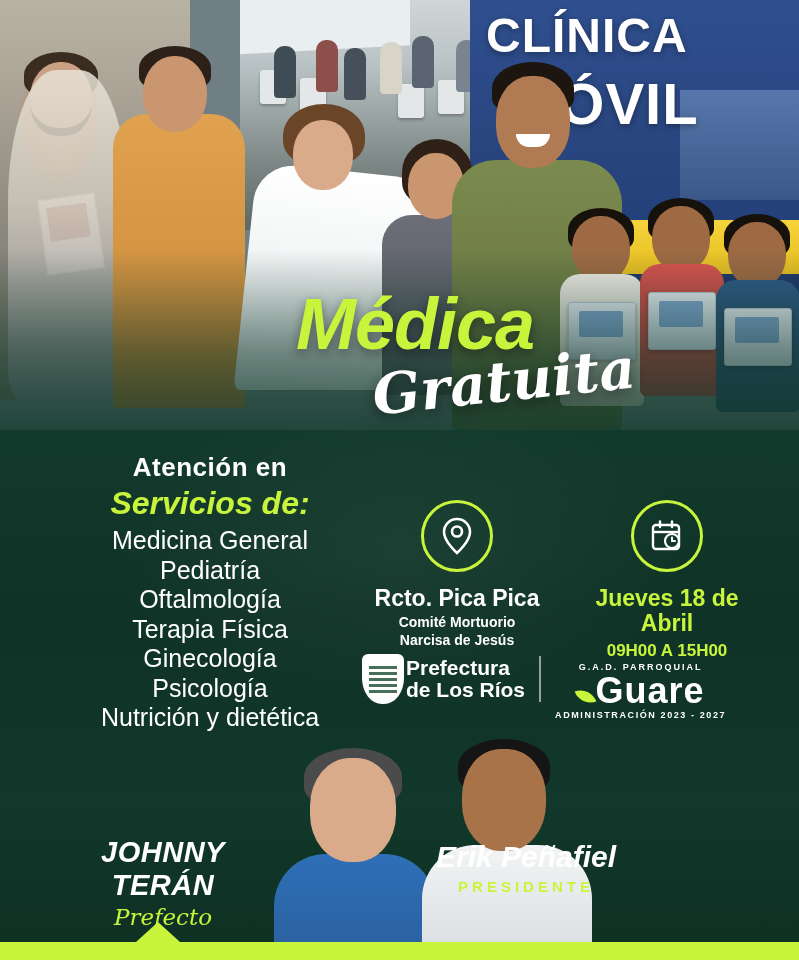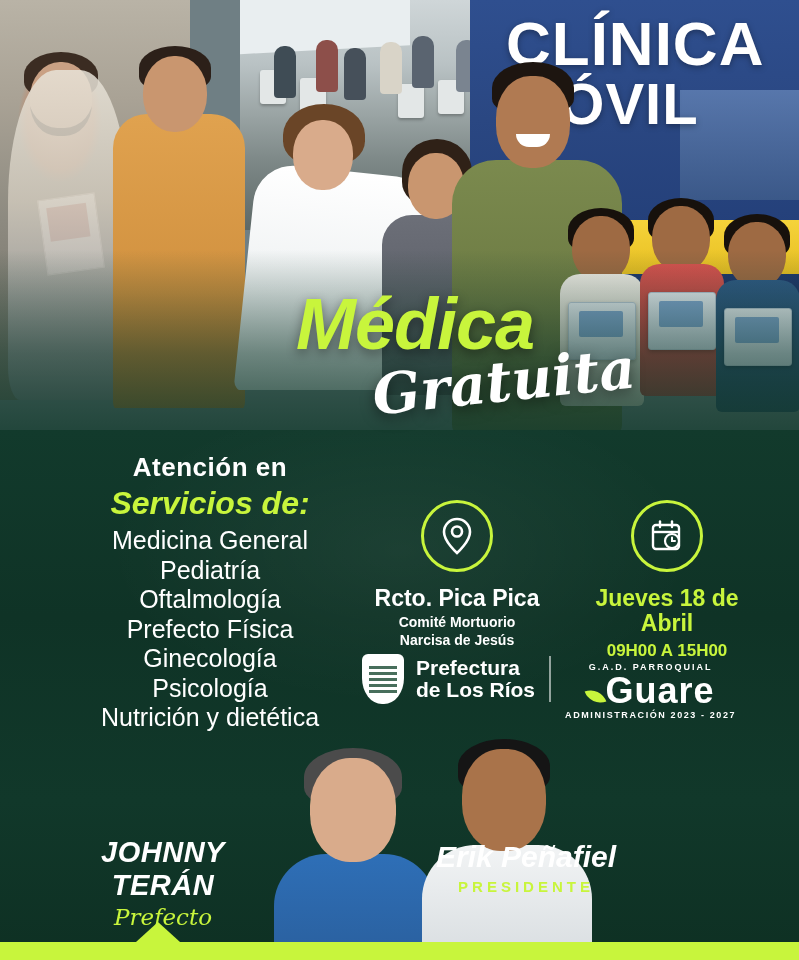--- a/index.html
+++ b/index.html
@@ -154,21 +154,21 @@
     opacity: .65;
   }
   .bus-text {
     position: absolute;
     color: #ffffff;
     font-weight: bold;
     letter-spacing: 1px;
     text-shadow: 0 2px 6px rgba(0,0,0,.35);
     white-space: nowrap;
   }
-  .bus-text.l1 { left: 506px; top: 8px; font-size: 62px; }
+  .bus-text.l1 { left: 486px; top: 8px; font-size: 48px; }
   .bus-text.l2 { left: 510px; top: 70px; font-size: 58px; }
 
   
   .ph-man2 {
     left: 440px; top: 30px; width: 190px; height: 400px;
   }
   .ph-man2 .body {
     position: absolute; left: 12px; top: 130px; width: 170px; height: 275px;
     background: linear-gradient(180deg,#7b8a4e 0%, #6c7a43 55%, #545f33 100%);
     border-radius: 44px 44px 10px 10px;
@@ -330,21 +330,21 @@
     line-height: 1.25;
   }
   .info-sub.lime { color: #c8f53c; font-size: 17px; }
 
   
   .logos {
     position: absolute; left: 362px; top: 648px; width: 400px; height: 62px;
     display: flex; align-items: center; gap: 14px;
   }
   .pref-logo {
-    display: flex; align-items: center; gap: 12px;
+    display: flex; align-items: center; gap: 2px;
   }
   .shield {
     width: 42px; height: 50px;
     background: #ffffff;
     border-radius: 6px 6px 20px 20px / 6px 6px 26px 26px;
     position: relative;
   }
   .shield:after {
     content: "";
     position: absolute; left: 7px; top: 9px; width: 28px; height: 30px;
@@ -546,21 +546,21 @@
     <div class="title-3">Gratuita</div>
   </div>
 
   <div class="services">
     <div class="att">Atención en</div>
     <div class="serv">Servicios de:</div>
     <ul>
       <li>Medicina General</li>
       <li>Pediatría</li>
       <li>Oftalmología</li>
-      <li>Prefecto Física</li>
+      <li>Terapia Física</li>
       <li>Ginecología</li>
       <li>Psicología</li>
       <li>Nutrición y dietética</li>
     </ul>
   </div>
 
   <div class="info">
 
     <div class="info-col">
       <div class="circ">

